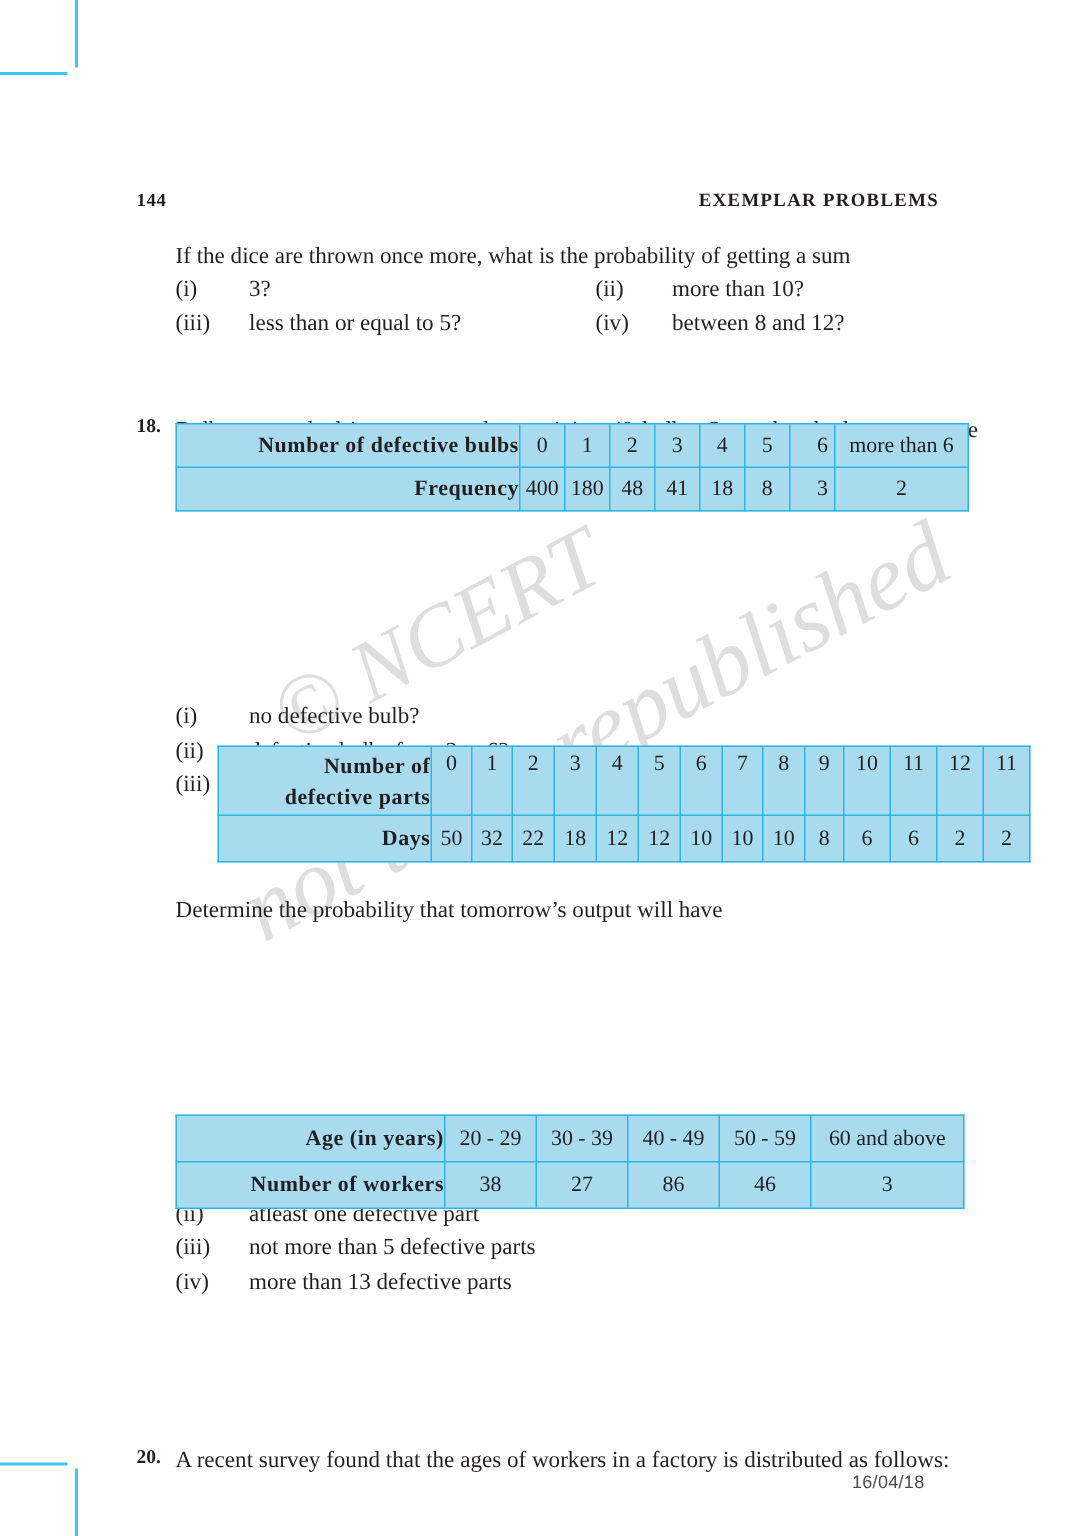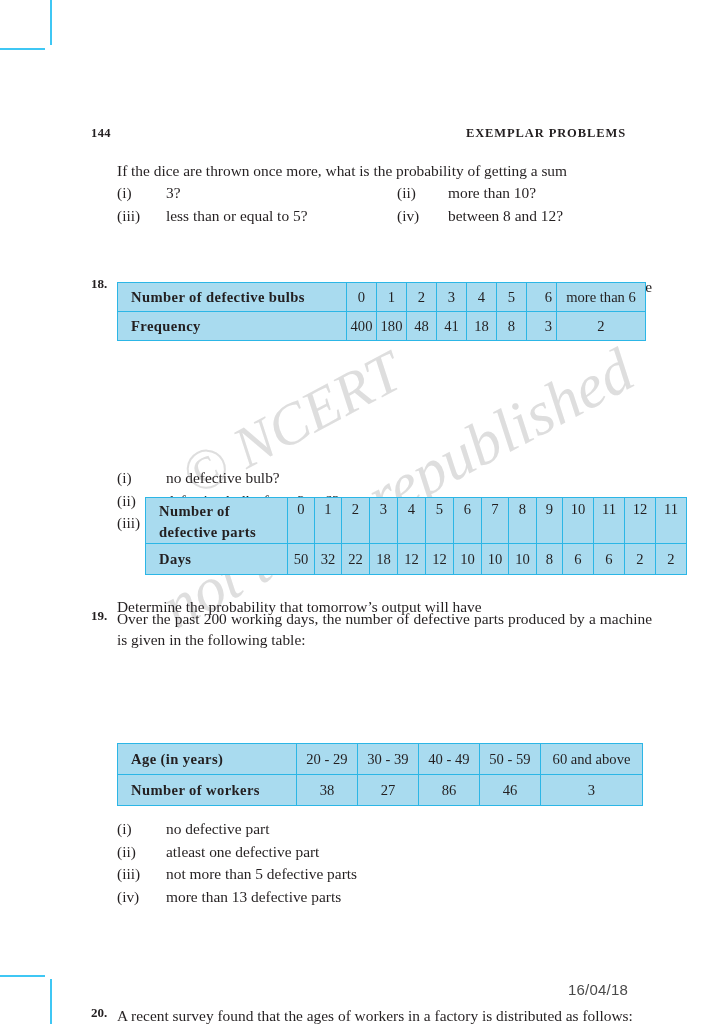--- a/index.html
+++ b/index.html
@@ -122,38 +122,38 @@
     table-layout: fixed;
   }
   table.dt td {
     border: 1.3px solid #2cb6e6;
     font-size: 14.6px;
     text-align: center;
     color: #231f20;
     padding: 0;
   }
   table.dt td.lbl {
-    text-align: left;
+    text-align: right;
     font-weight: bold;
     padding-left: 13px;
     letter-spacing: 0.4px;
   }
   table.dt td.ralign { text-align: right; padding-right: 4px; }
   .t18 td { height: 28px; }
   .t19 td { height: 30px; }
   .t19 td.hdr-num { vertical-align: top; padding-top: 3px; }
   .t19 td.lbl2 { vertical-align: top; padding-top: 3px; line-height: 21px; }
   .t20 td { height: 30px; }
 
   .datestamp {
     position: absolute;
     left: 568px;
     top: 981px;
     font-family: "Liberation Sans", sans-serif;
-    font-size: 15px;
+    font-size: 12px;
     color: #4a4a4a;
     letter-spacing: 0.2px;
   }
 </style>
 </head>
 <body>
 
 <div class="page">
 
   <div class="mark mark-tl-v"></div>
@@ -235,24 +235,20 @@
       <div class="rrow">
         <span class="rmark">(ii)</span>
         <span class="rtext">defective bulbs from 2 to 6?</span>
       </div>
       <div class="rrow">
         <span class="rmark">(iii)</span>
         <span class="rtext">defective bulbs less than 4?</span>
       </div>
     </div>
 
-    <div class="body-block qitem" style="top:450px;">
-      <span class="qnum">19.</span>
-      <p class="para">Over the past 200 working days, the number of defective parts produced by a machine is given in the following table:</p>
-    </div>
 
     <div class="body-block" style="top:497px; left:117px; width:508px;padding-left:28px;">
       <table class="dt t19" style="width:508px;">
         <tbody>
             <tr>
           <td class="lbl2 lbl" style="width:128px;" rowspan="2">
             <span>Number of</span><br>
             <span>defective  parts</span>
           </td>
           <td class="hdr-num" style="width:26px;" rowspan="2">0</td>

